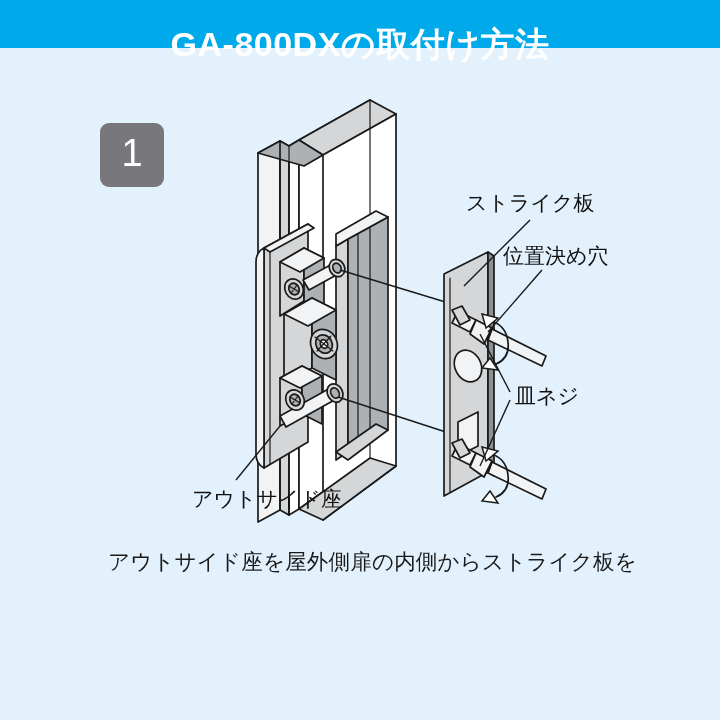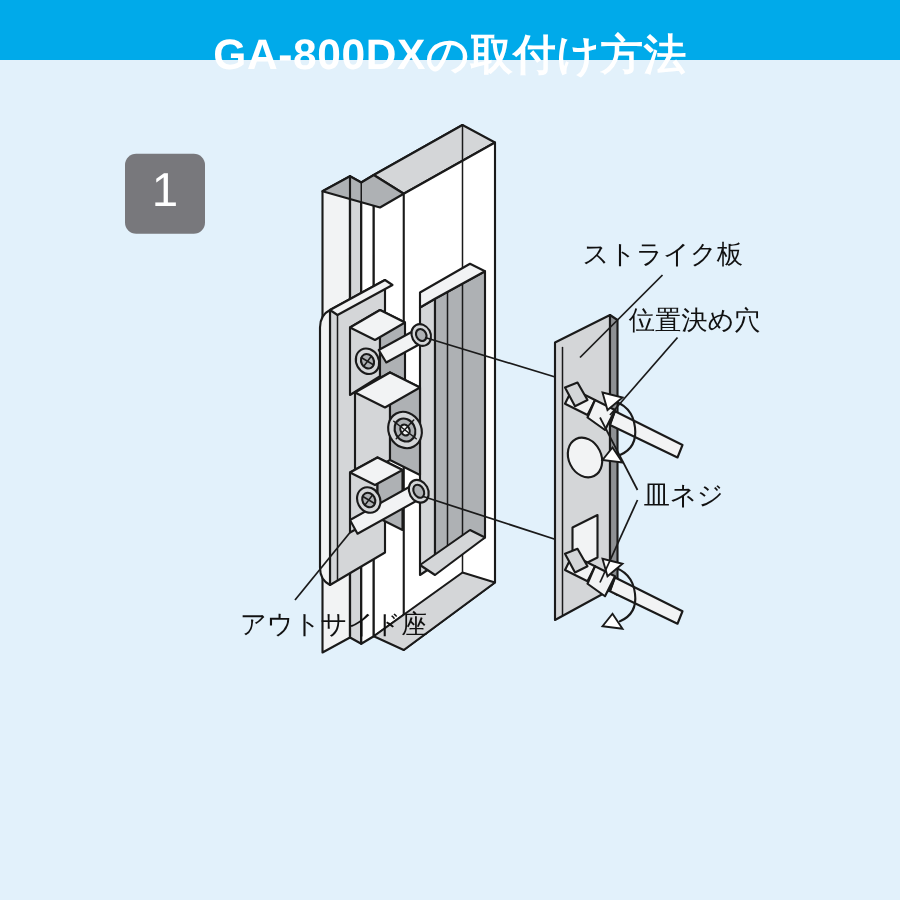--- a/index.html
+++ b/index.html
@@ -253,13 +253,14 @@
   </g>
 
   <text class="lbl" x="448" y="162">ストライク板</text>
   <text class="lbl" x="485" y="215">位置決め穴</text>
   <text class="lbl" x="497" y="355">皿ネジ</text>
   <text class="lbl" x="174" y="458">アウトサイド座</text>
 </svg>
 </div>
 
 <div id="caption-block">
+  <div class="caption-line">アウトサイド座を屋外側扉の内側からストライク板を</div>
 </div>
 
 </body></html>

